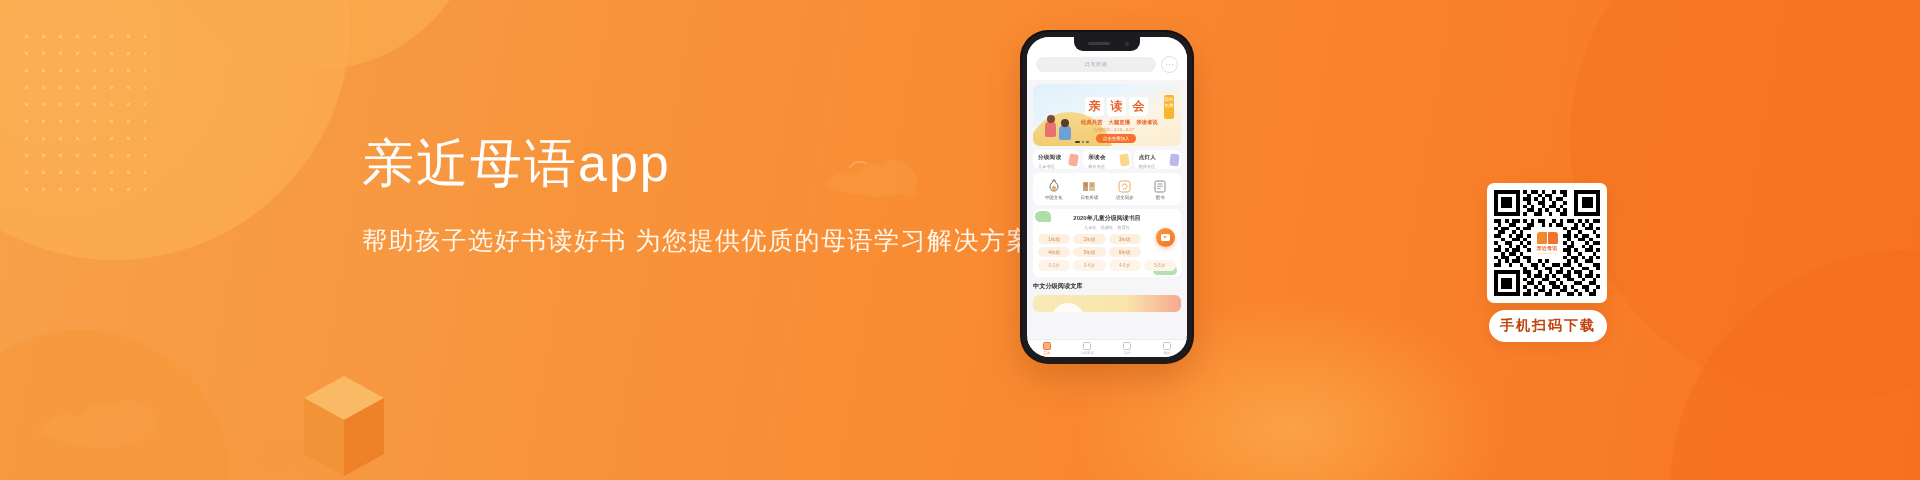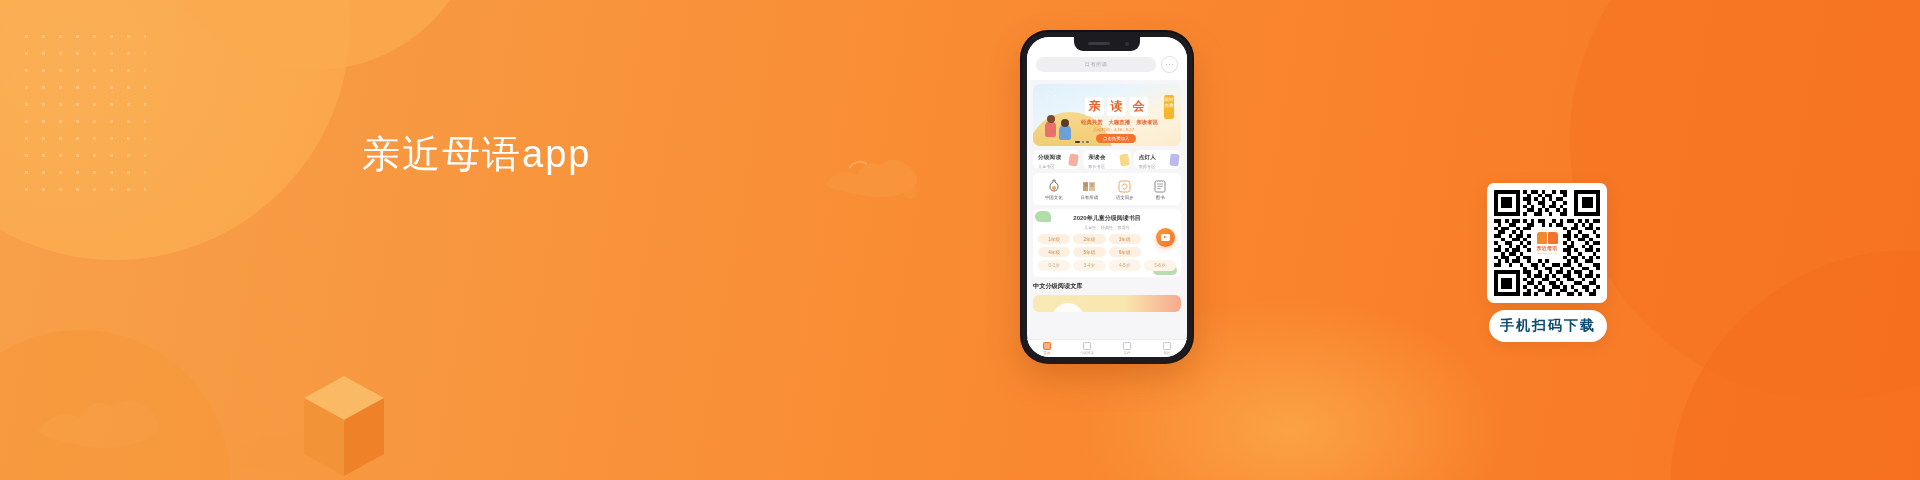--- a/index.html
+++ b/index.html
@@ -40,21 +40,21 @@
   
   .copy{position:absolute;left:348px;top:88px;width:660px;}
   .headline{
     font-family:"Liberation Serif","DejaVu Serif",serif;
     font-weight:700;color:#ffffff;font-size:76px;line-height:1.06;
     letter-spacing:6px;white-space:nowrap;margin:0;
     text-shadow:0 2px 10px rgba(180,80,10,.16);
   }
   .headline .gap{display:inline-block;width:26px;}
   .subhead{
-    margin:44px 0 16px 14px;color:#ffffff;font-size:38px;font-weight:400;
+    margin:44px 0 16px 14px;color:#ffffff;font-size:52px;font-weight:400;
     letter-spacing:2px;line-height:1.2;white-space:nowrap;
   }
   .tagline{
     margin:30px 0 0 14px;color:#fff6ec;font-size:25px;font-weight:300;
     letter-spacing:1.5px;line-height:1.3;white-space:nowrap;
   }
 
   
   .phone{
     position:absolute;left:1022px;top:32px;width:170px;height:330px;
@@ -176,21 +176,21 @@
     display:flex;flex-direction:column;align-items:center;justify-content:center;gap:1px;
   }
   .qr-logo .bks{display:flex;gap:1px;}
   .qr-logo .bk{width:10px;height:12px;background:#f4722b;border-radius:1px 3px 1px 1px;}
   .qr-logo .bk.l{background:#f08a2e;border-radius:3px 1px 1px 1px;}
   .qr-logo .nm{font-size:5px;color:#e8612c;font-weight:700;letter-spacing:.2px;}
   .qr-logo .py{font-size:2.4px;color:#efa167;letter-spacing:.2px;}
 
   .qr-btn{
     position:absolute;left:1489px;top:310px;width:118px;
-    background:#ffffff;color:#0c4a6e;border-radius:16px;
+    background:#ffffff;color:#c2410c;border-radius:16px;
     text-align:center;font-size:14px;font-weight:700;letter-spacing:2px;
     padding:7px 0;box-sizing:border-box;cursor:pointer;
     box-shadow:0 4px 12px rgba(160,70,10,.18);
   }
 </style>
 </head>
 <body>
 
 <div class="banner">
 
@@ -217,20 +217,21 @@
   </svg>
 
   <svg class="cube" viewBox="0 0 88 108">
     <polygon points="44,4 84,26 44,48 4,26" fill="#fbbd6a"></polygon>
     <polygon points="4,26 44,48 44,104 4,82" fill="#f39337"></polygon>
     <polygon points="84,26 44,48 44,104 84,82" fill="#ef7f27"></polygon>
   </svg>
 
   <div class="copy">
     <div class="subhead">亲近母语app</div>
+    <div class="tagline">帮助孩子选好书读好书 为您提供优质的母语学习解决方案</div>
   </div>
 
   <div class="phone">
     <div class="phone-screen">
       <div class="notch">
           <i></i>
           <b></b>
         </div>
 
       <div class="ph-top">

